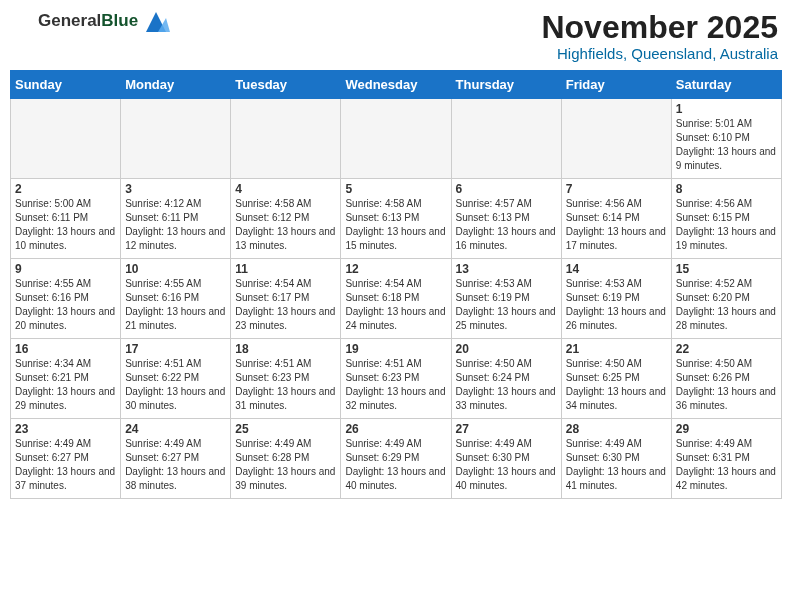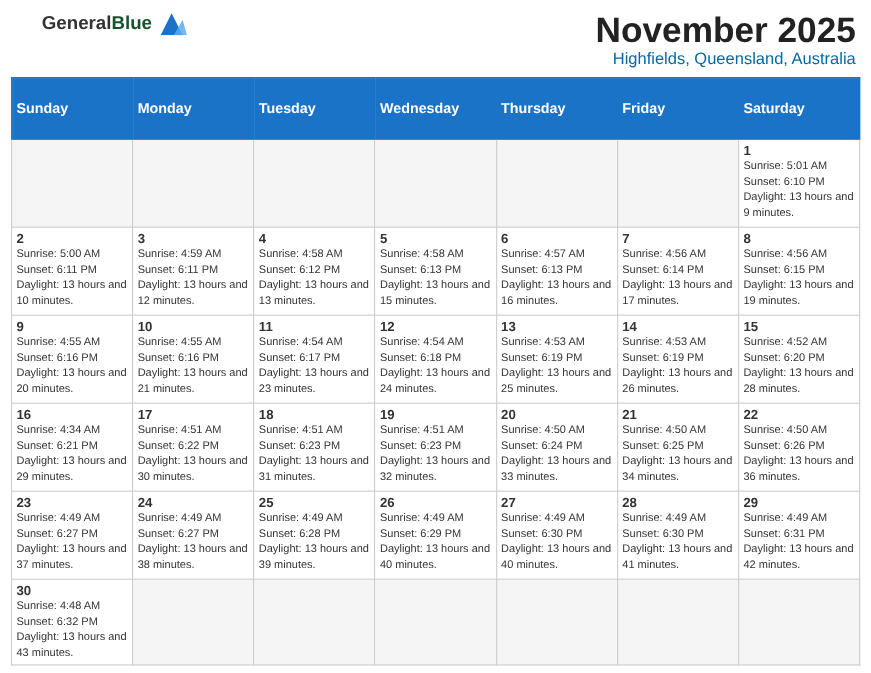--- a/index.html
+++ b/index.html
@@ -34,21 +34,21 @@
     table {
       width: 100%;
       border-collapse: collapse;
       table-layout: fixed;
     }
     th {
       background: #1a73c7;
       color: #fff;
       font-size: 13px;
       font-weight: bold;
-      padding: 20px 4px;
+      padding: 6px 4px;
       text-align: left;
       border: 1px solid #1a73c7;
     }
     td {
       border: 1px solid #ccc;
       vertical-align: top;
       padding: 3px 4px;
       height: 80px;
       background: #fff;
       font-size: 10.5px;
@@ -150,21 +150,21 @@
       <tr>
         <td>
           <span class="day-number">2</span>
           <div class="day-info">Sunrise: 5:00 AM
 Sunset: 6:11 PM
 Daylight: 13 hours
 and 10 minutes.</div>
         </td>
         <td>
           <span class="day-number">3</span>
-          <div class="day-info">Sunrise: 4:59 AM
+          <div class="day-info">Sunrise: 4:12 AM
 Sunset: 6:11 PM
 Daylight: 13 hours
 and 12 minutes.</div>
         </td>
         <td>
           <span class="day-number">4</span>
           <div class="day-info">Sunrise: 4:58 AM
 Sunset: 6:12 PM
 Daylight: 13 hours
 and 13 minutes.</div>
@@ -343,30 +343,15 @@
 Daylight: 13 hours
 and 41 minutes.</div>
         </td>
         <td>
           <span class="day-number">29</span>
           <div class="day-info">Sunrise: 4:49 AM
 Sunset: 6:31 PM
 Daylight: 13 hours
 and 42 minutes.</div>
         </td>
-      </tr>
-      <tr>
-        <td class="last-row">
-          <span class="day-number">30</span>
-          <div class="day-info">Sunrise: 4:48 AM
-Sunset: 6:32 PM
-Daylight: 13 hours
-and 43 minutes.</div>
-        </td>
-        <td class="last-row empty"></td>
-        <td class="last-row empty"></td>
-        <td class="last-row empty"></td>
-        <td class="last-row empty"></td>
-        <td class="last-row empty"></td>
-        <td class="last-row empty"></td>
       </tr>
     </tbody>
 </table>
 
 </body></html>

